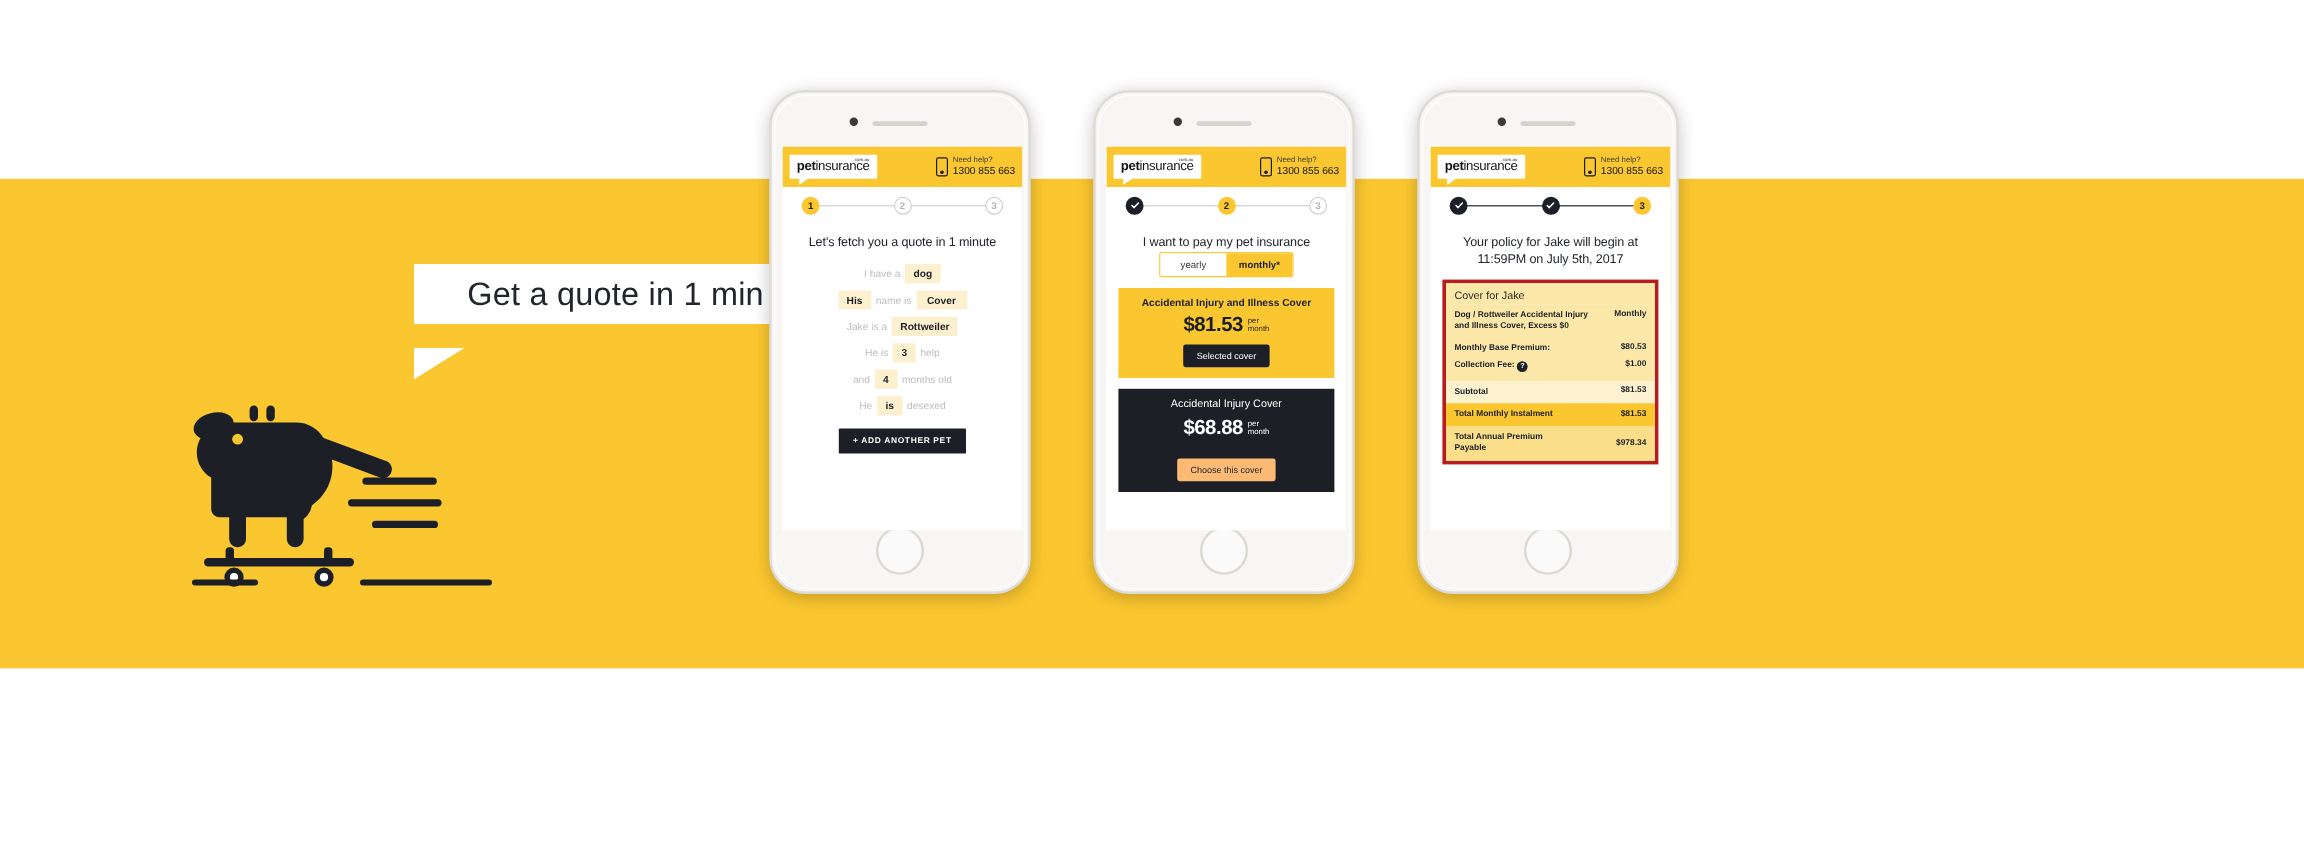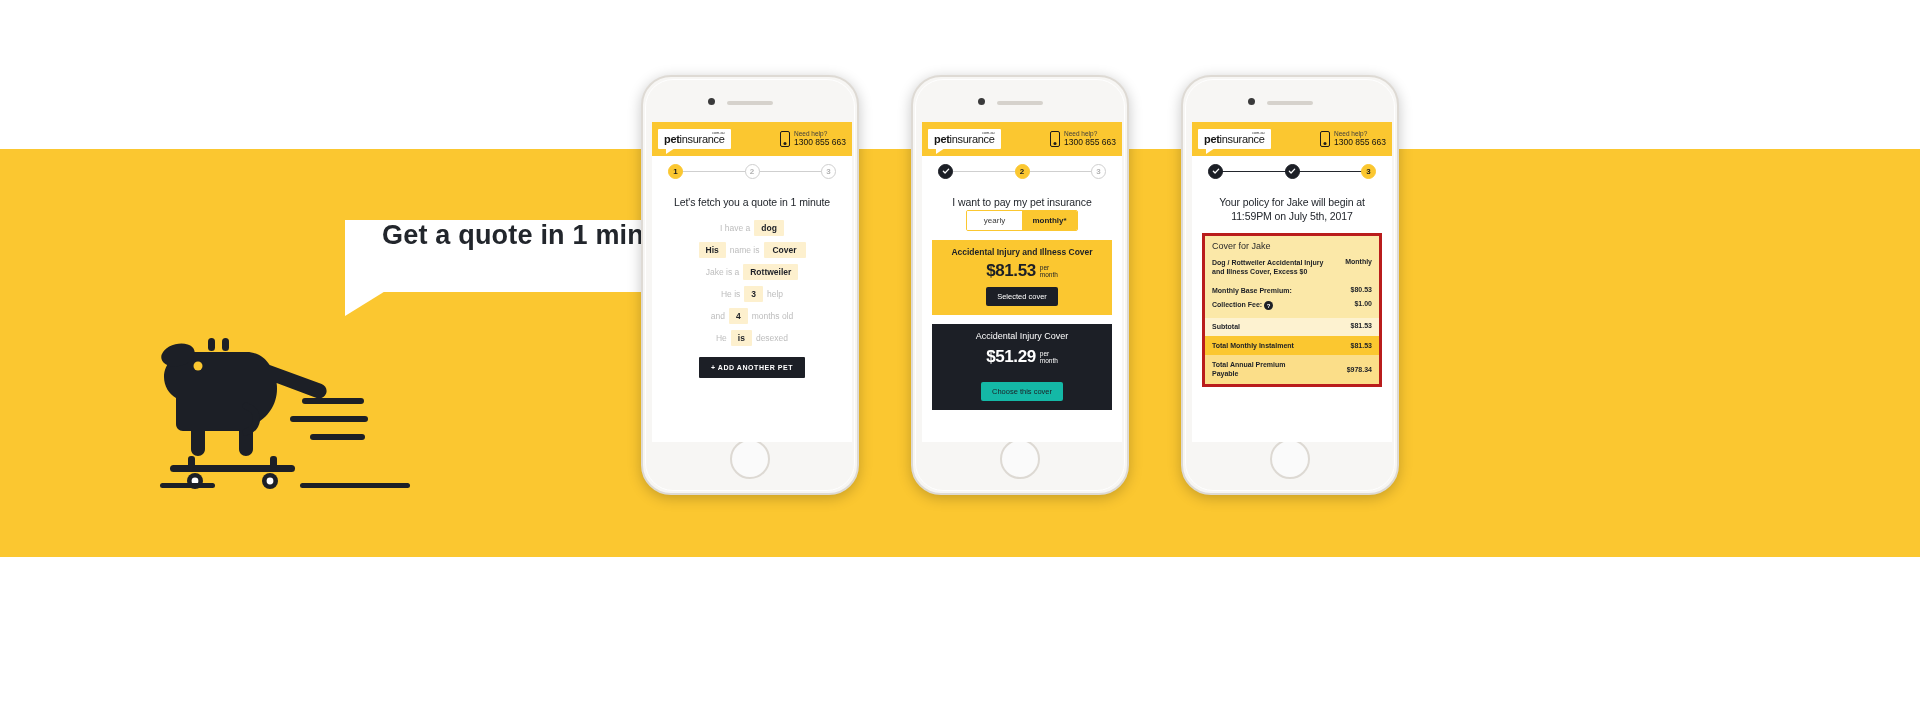--- a/index.html
+++ b/index.html
@@ -13,23 +13,23 @@
 
   
   .band {
     position: absolute; left: 0; top: 149px; width: 1920px; height: 408px;
     background: #FBC730;
   }
 
   
   .bubble {
     position: absolute; left: 345px; top: 220px;
-    width: 336px; height: 72px;
+    width: 336px; height: 50px;
     background: #ffffff;
-    display: flex; align-items: flex-start; justify-content: center; font-weight: bold;
+    display: flex; align-items: center; justify-content: center;
   }
   .bubble-text {
     font-size: 27px; color: #22262c; letter-spacing: .2px; white-space: nowrap;
   }
   .bubble-tail {
     position: absolute; left: 345px; top: 290px;
     width: 0; height: 0;
     border-left: 42px solid #ffffff;
     border-bottom: 26px solid transparent;
   }
@@ -165,21 +165,21 @@
   .price-row { display:flex; align-items:center; justify-content:center; gap:4px; margin-top:4px; }
   .price { font-size: 17px; font-weight:700; color:#1c1f26; letter-spacing:-.4px; }
   .card.dark .price { color:#fff; }
   .per { font-size: 6.5px; line-height:1.1; text-align:left; color:#1c1f26; }
   .card.dark .per { color:#fff; }
   .cta {
     margin-top: 6px; display:inline-block; font-size:7.5px; padding:5px 11px;
     border:none; border-radius:2px; cursor:pointer;
   }
   .cta.dark { background:#1c1f26; color:#fff; }
-  .cta.yellow { background:#14b8a6; color:#1c1f26;margin-top:15px; }
+  .cta.yellow { background:#fdba74; color:#1c1f26;margin-top:15px; }
 
   
   .summary { margin-top: 9px; border:3px solid #b91c1c; }
   .sum-head { background:#FBE8A8; padding: 5px 7px 3px; font-size:9px; color:#2a2a2a; }
   .sum-body { background:#FBE8A8; padding: 2px 7px 6px; }
   .srow { display:flex; justify-content:space-between; align-items:flex-start; gap:6px; padding: 2px 0; }
   .srow .k { font-size:7px; font-weight:700; color:#1c1f26; line-height:1.34; }
   .srow .v { font-size:7px; font-weight:700; color:#1c1f26; white-space:nowrap; }
   .srow.desc .k { max-width: 118px; }
   .sub { background:#FDF2D0; padding: 4px 7px; }
@@ -353,21 +353,21 @@
               <span style="display:block">per</span>
               <span style="display:block">month</span>
             </span>
           </div>
           <button class="cta dark">Selected cover</button>
         </div>
 
         <div class="card dark">
           <div class="card-title">Accidental Injury Cover</div>
           <div class="price-row">
-            <span class="price">$51.29</span>
+            <span class="price">$68.88</span>
             <span class="per">
               <span style="display:block">per</span>
               <span style="display:block">month</span>
             </span>
           </div>
           <button class="cta yellow">Choose this cover</button>
         </div>
       </div>
     </div>
   </div>

